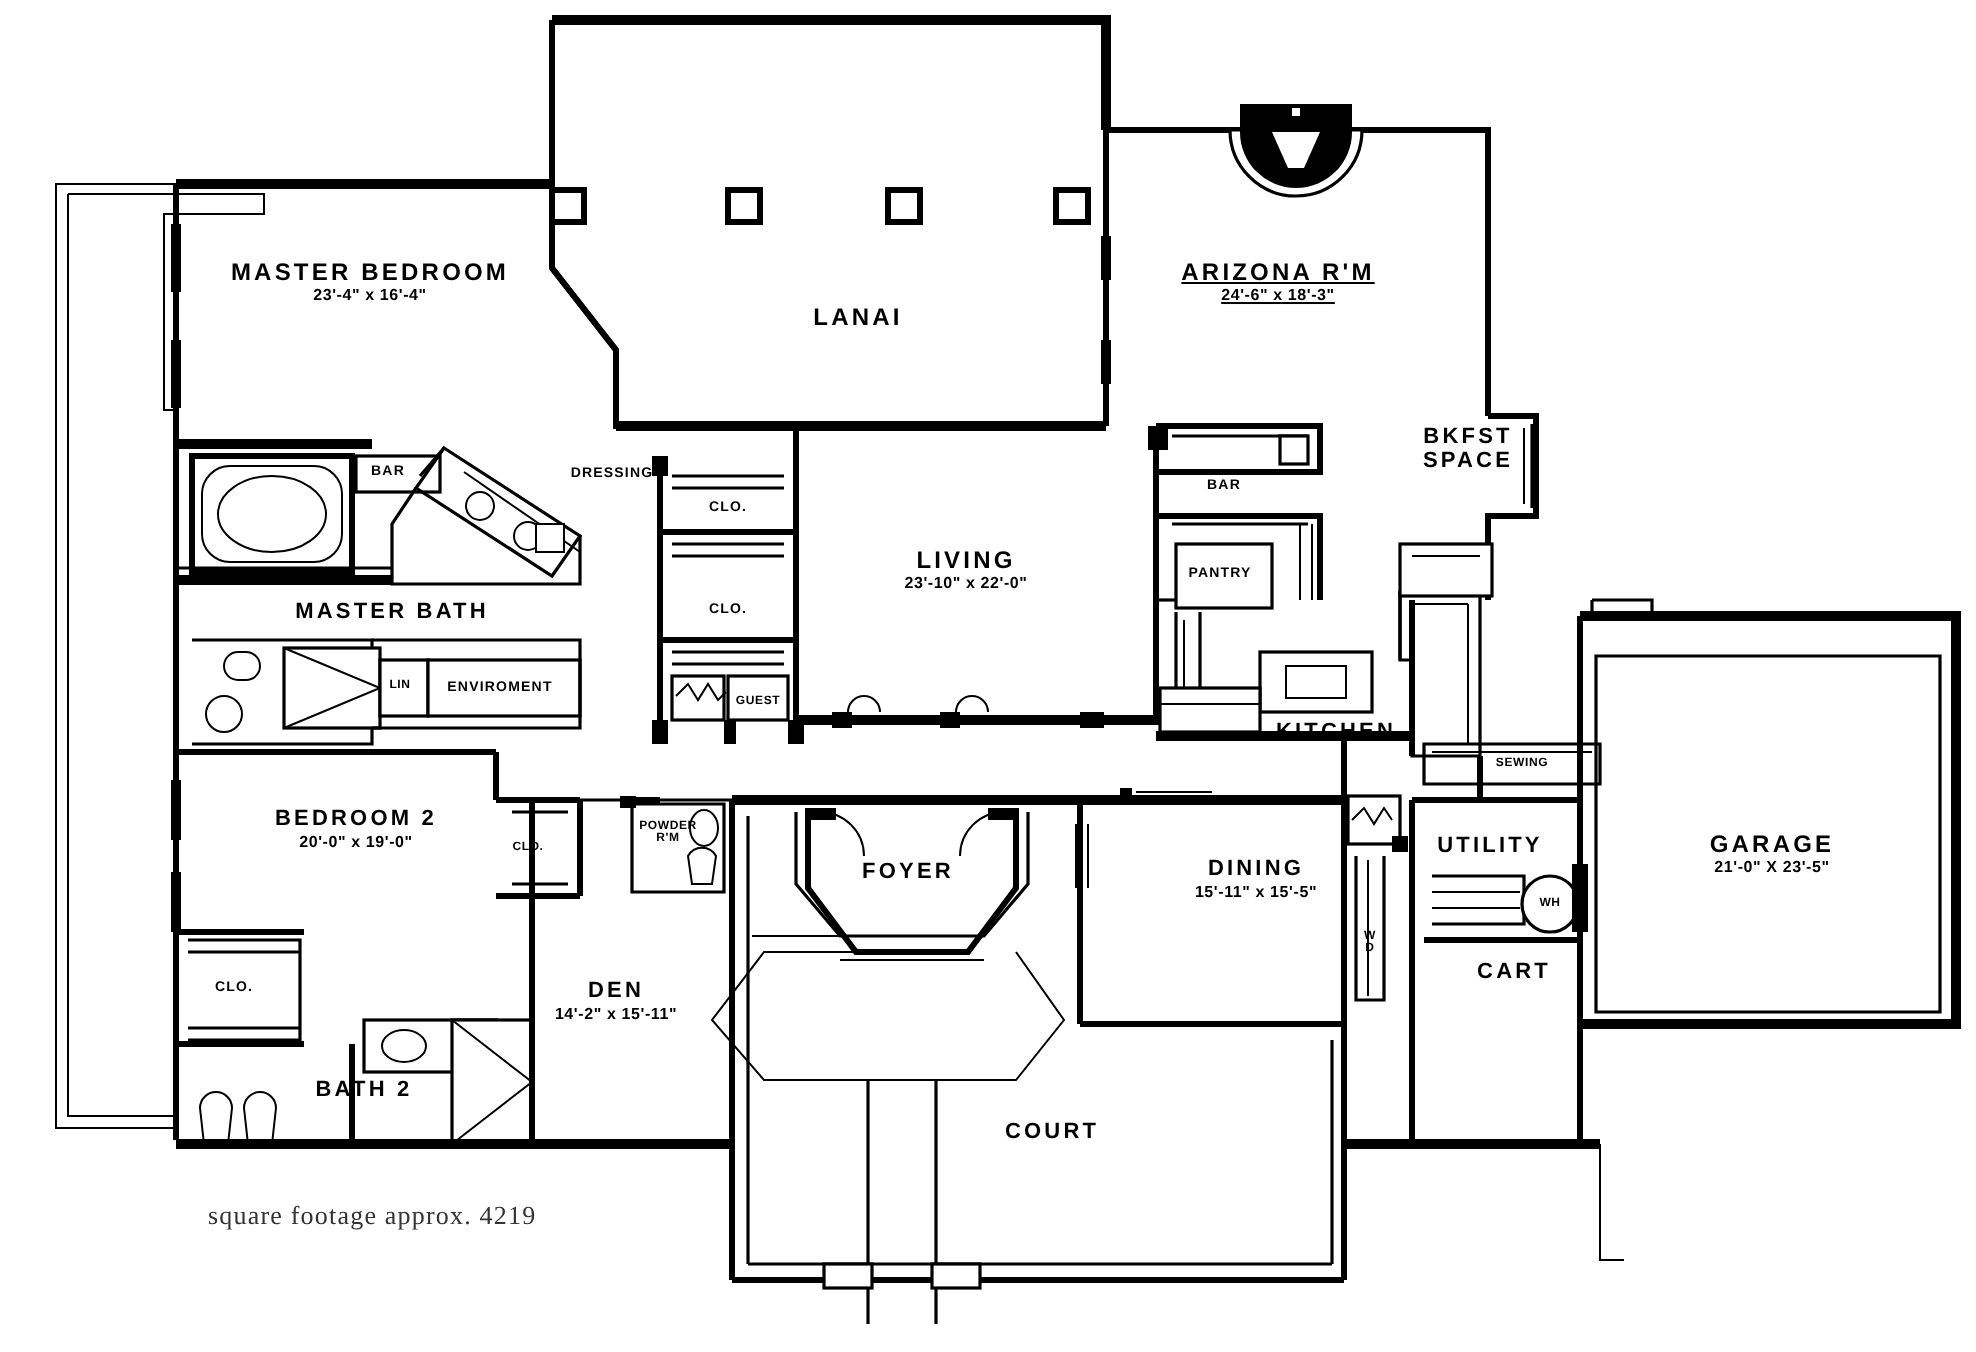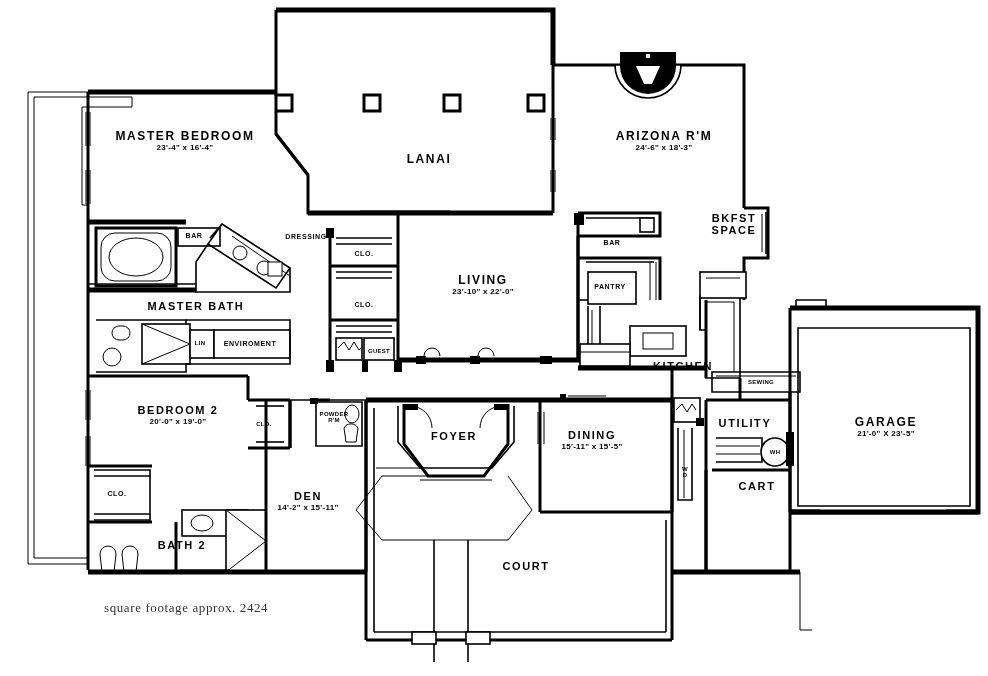--- a/index.html
+++ b/index.html
@@ -375,40 +375,40 @@
 
   <div class="lbl size-lg" style="left:185px; top:141px;">
     <span class="rn">MASTER BEDROOM</span>
     <span class="dim">23'-4" x 16'-4"</span>
   </div>
 
   <div class="lbl size-lg" style="left:429px; top:159px;">
     <span class="rn">LANAI</span>
   </div>
 
-  <div class="lbl size-lg" style="left:664px; top:141px;">
+  <div class="lbl size-lg" style="left:639px; top:141px;text-decoration:underline;">
     <span class="rn">ARIZONA R'M</span>
     <span class="dim">24'-6" x 18'-3"</span>
   </div>
 
   <div class="lbl size-md" style="left:196px; top:307px;text-align:center;">
     <span class="rn">MASTER BATH</span>
   </div>
 
   <div class="lbl size-lg" style="left:483px; top:285px;">
     <span class="rn">LIVING</span>
     <span class="dim">23'-10" x 22'-0"</span>
   </div>
 
   <div class="lbl size-md" style="left:718px; top:225px; line-height:1.15;margin-left:16px;">
     <span class="rn" style="white-space:pre-line;">BKFST
 SPACE</span>
   </div>
 
-  <div class="lbl size-md" style="left:683px; top:367px;">
+  <div class="lbl size-md" style="left:668px; top:367px;">
     <span class="rn">KITCHEN</span>
   </div>
 
   <div class="lbl size-md" style="left:178px; top:415px;">
     <span class="rn">BEDROOM 2</span>
     <span class="dim">20'-0" x 19'-0"</span>
   </div>
 
   <div class="lbl size-md" style="left:308px; top:501px;">
     <span class="rn">DEN</span>
@@ -416,21 +416,21 @@
   </div>
 
   <div class="lbl size-md" style="left:182px; top:546px;">
     <span class="rn">BATH 2</span>
   </div>
 
   <div class="lbl size-md" style="left:454px; top:437px;">
     <span class="rn">FOYER</span>
   </div>
 
-  <div class="lbl size-md" style="left:592px; top:440px;">
+  <div class="lbl size-md" style="left:628px; top:440px;">
     <span class="rn">DINING</span>
     <span class="dim">15'-11" x 15'-5"</span>
   </div>
 
   <div class="lbl size-md" style="left:526px; top:567px;">
     <span class="rn">COURT</span>
   </div>
 
   <div class="lbl size-md" style="left:745px; top:424px;">
     <span class="rn">UTILITY</span>
@@ -486,16 +486,16 @@
     <span class="rn">SEWING</span>
   </div>
   <div class="lbl size-xxs" style="left:775px; top:452px;">
     <span class="rn">WH</span>
   </div>
   <div class="lbl size-xxs" style="left:685px; top:472px; line-height:1.5;">
     <span class="rn" style="white-space:pre-line;">W
 D</span>
   </div>
 
-  <div class="footer-note" style="left:104px; top:600px;">square footage approx. 2424</div>
+  <div class="footer-note" style="left:104px; top:600px;">square footage approx. 4219</div>
   <div class="plan-code" style="left:172px; top:665px;">H-8212</div>
 
 </div>
 
 </body></html>

